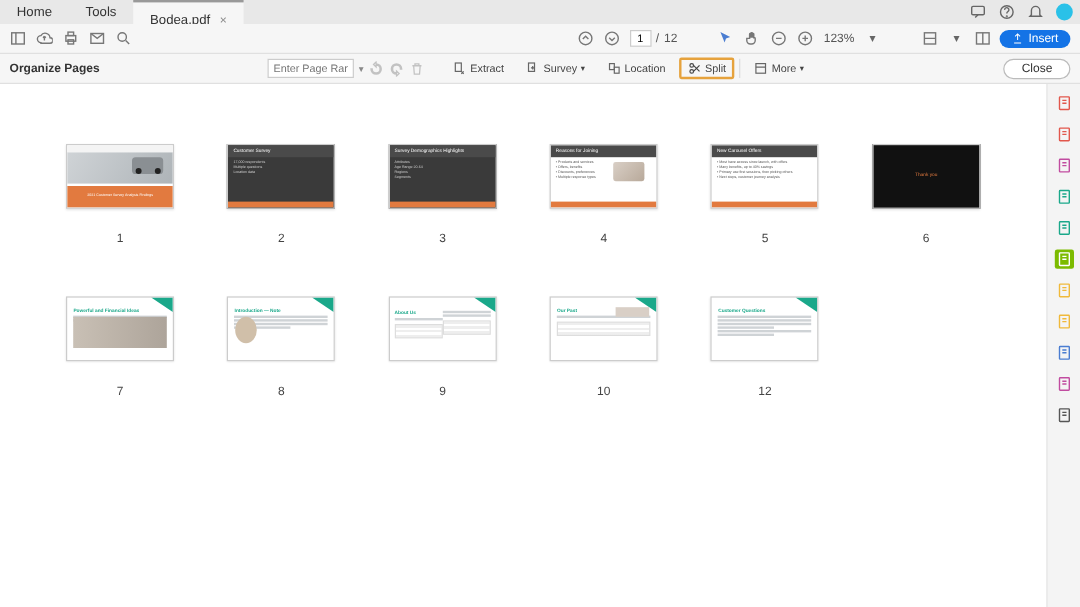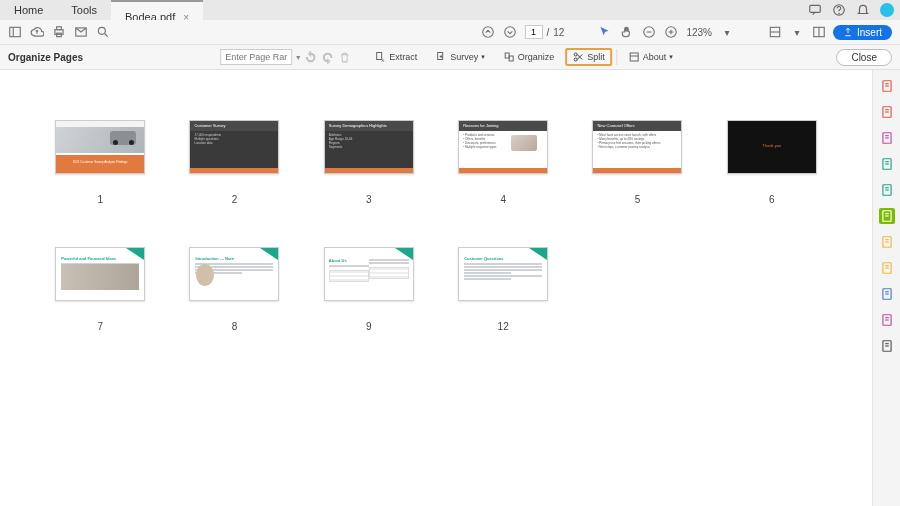--- a/index.html
+++ b/index.html
@@ -262,37 +262,37 @@
           <path d="M12 8v6m-3-3h6"></path>
         </svg>
       <span>Survey</span>
       <span style="font-size:7px">▾</span>
     </div>
     <div class="btn box">
       <svg width="12" height="12" viewBox="0 0 24 24" fill="none" stroke="#666" stroke-width="2">
           <rect x="4" y="4" width="8" height="10"></rect>
           <rect x="12" y="10" width="8" height="10"></rect>
         </svg>
-      <span>Organize</span>
+      <span>Location</span>
     </div>
     <div class="btn hl">
       <svg width="12" height="12" viewBox="0 0 24 24" fill="none" stroke="#444" stroke-width="2">
           <circle cx="7" cy="7" r="3"></circle>
           <circle cx="7" cy="17" r="3"></circle>
           <path d="M10 7l10 10M10 17L20 7"></path>
         </svg>
       <span>Split</span>
     </div>
     <div style="width:1px;height:16px;background:#ddd"></div>
     <div class="btn box">
       <svg width="12" height="12" viewBox="0 0 24 24" fill="none" stroke="#666" stroke-width="2">
           <rect x="4" y="4" width="16" height="16"></rect>
           <line x1="4" y1="10" x2="20" y2="10"></line>
         </svg>
-      <span>About</span>
+      <span>More</span>
       <span style="font-size:7px">▾</span>
     </div>
   </div>
   <div class="close-btn">Close</div>
 </div>
 
 <div class="content">
   <div class="grid" id="grid">
       <div class="thumb-wrap">
         <div class="thumb t1">
@@ -382,20 +382,32 @@
           </div>
           <div class="col r">
             <div class="ln"></div>
             <div class="ln"></div>
             <div class="tbl"></div>
           </div>
         </div>
         <div class="pgnum">9</div>
       </div>
       <div class="thumb-wrap">
+        <div class="thumb tdoc t10">
+          <div class="corner"></div>
+          <div class="body">
+            <div class="h">Our Past</div>
+            <div class="ln"></div>
+            <div class="tbl"></div>
+          </div>
+          <div class="ph ph1"></div>
+        </div>
+        <div class="pgnum">10</div>
+      </div>
+      <div class="thumb-wrap">
         <div class="thumb tdoc">
           <div class="corner"></div>
           <div class="body">
             <div class="h">Customer Questions</div>
             <div class="ln"></div>
             <div class="ln"></div>
             <div class="ln"></div>
             <div class="ln s"></div>
             <div class="ln"></div>
             <div class="ln s"></div>

